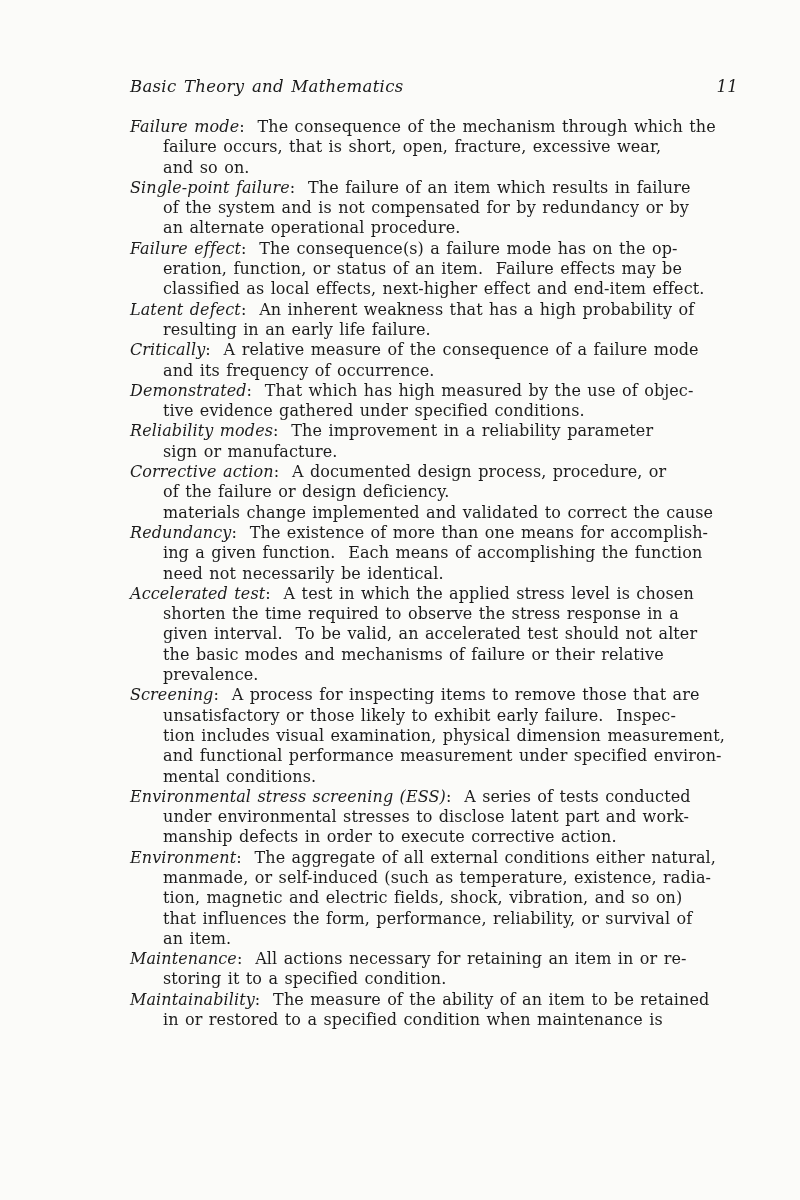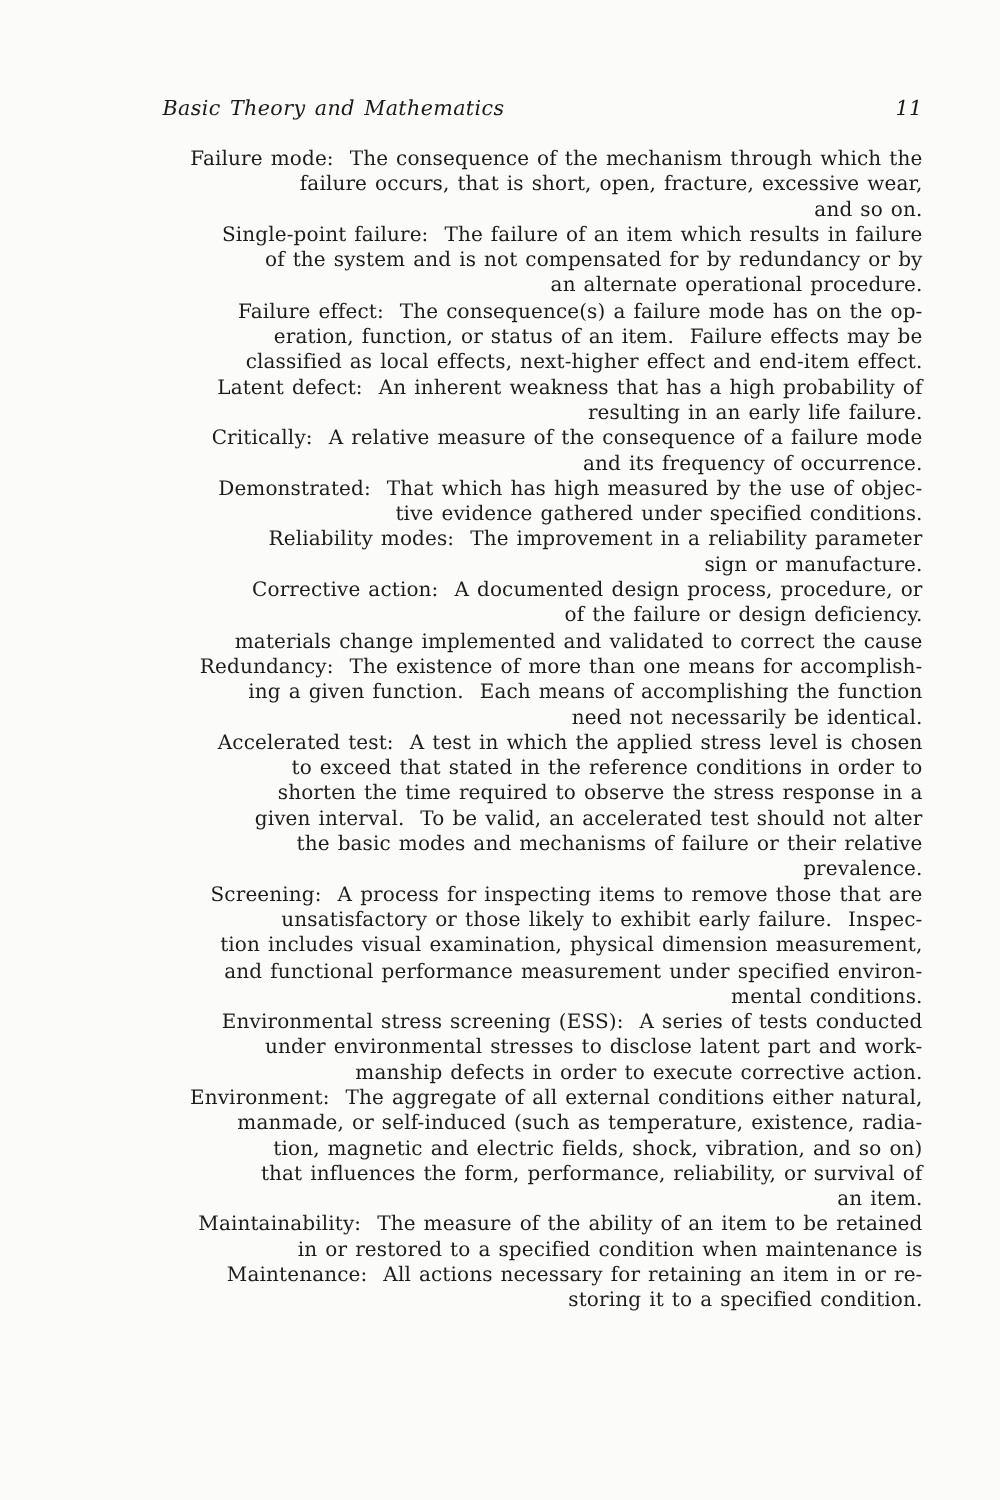--- a/index.html
+++ b/index.html
@@ -8,21 +8,20 @@
     background: #fbfbf9;
   }
   .page {
     position: relative;
     width: 800px;
     height: 1200px;
     background: #fbfbf9;
     overflow: hidden;
     font-family: "DejaVu Serif", serif;
     color: #1c1c1c;
-    text-align: right;
   }
   .content {
     position: absolute;
     left: 130px;
     top: 77px;
     width: 608px;
   }
   .page-header {
     display: flex;
     justify-content: space-between;
@@ -39,21 +38,21 @@
     line-height: 20.3px;
     letter-spacing: 0.1px;
     word-spacing: 1.2px;
   }
   .entry { margin: 0; }
   .line {
     white-space: pre-wrap;
     padding-left: 33px;
   }
   .line.first { padding-left: 0; }
-  .term { }
+  .term { font-style: italic; }
 </style>
 </head>
 <body>
 
 <div class="page">
   <div class="content">
     <div class="page-header">
       <span>Basic Theory and Mathematics</span>
       <span>11</span>
     </div>
@@ -94,21 +93,20 @@
           <div class="line">of the failure or design deficiency.</div>
           <div class="line">materials change implemented and validated to correct the cause</div>
         </div>
         <div class="entry">
           <div class="line first"><span class="term">Redundancy</span><span>:  </span><span>The existence of more than one means for accomplish-</span></div>
           <div class="line">ing a given function.  Each means of accomplishing the function</div>
           <div class="line">need not necessarily be identical.</div>
         </div>
         <div class="entry">
           <div class="line first"><span class="term">Accelerated test</span><span>:  </span><span>A test in which the applied stress level is chosen</span></div>
-          <div class="line">to exceed that stated in the reference conditions in order to</div>
           <div class="line">shorten the time required to observe the stress response in a</div>
           <div class="line">given interval.  To be valid, an accelerated test should not alter</div>
           <div class="line">the basic modes and mechanisms of failure or their relative</div>
           <div class="line">prevalence.</div>
         </div>
         <div class="entry">
           <div class="line first"><span class="term">Screening</span><span>:  </span><span>A process for inspecting items to remove those that are</span></div>
           <div class="line">unsatisfactory or those likely to exhibit early failure.  Inspec-</div>
           <div class="line">tion includes visual examination, physical dimension measurement,</div>
           <div class="line">and functional performance measurement under specified environ-</div>
@@ -120,22 +118,22 @@
           <div class="line">manship defects in order to execute corrective action.</div>
         </div>
         <div class="entry">
           <div class="line first"><span class="term">Environment</span><span>:  </span><span>The aggregate of all external conditions either natural,</span></div>
           <div class="line">manmade, or self-induced (such as temperature, existence, radia-</div>
           <div class="line">tion, magnetic and electric fields, shock, vibration, and so on)</div>
           <div class="line">that influences the form, performance, reliability, or survival of</div>
           <div class="line">an item.</div>
         </div>
         <div class="entry">
+          <div class="line first"><span class="term">Maintenance</span><span>:  </span><span>All actions necessary for retaining an item in or re-</span></div>
+          <div class="line">storing it to a specified condition.</div>
+        </div>
+        <div class="entry">
           <div class="line first"><span class="term">Maintainability</span><span>:  </span><span>The measure of the ability of an item to be retained</span></div>
           <div class="line">in or restored to a specified condition when maintenance is</div>
-        </div>
-        <div class="entry">
-          <div class="line first"><span class="term">Maintenance</span><span>:  </span><span>All actions necessary for retaining an item in or re-</span></div>
-          <div class="line">storing it to a specified condition.</div>
         </div>
       </div>
   </div>
 </div>
 
 </body></html>

